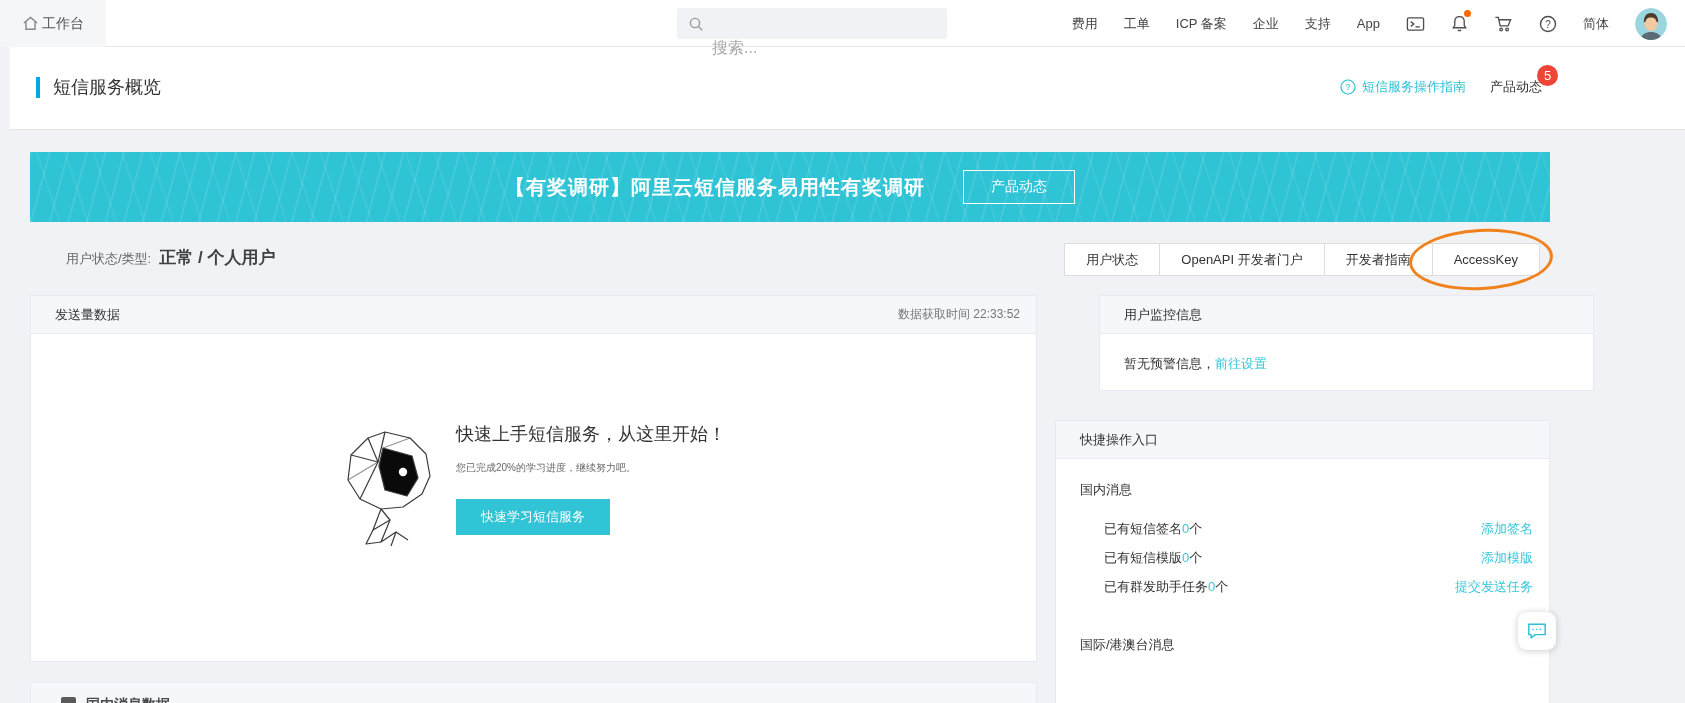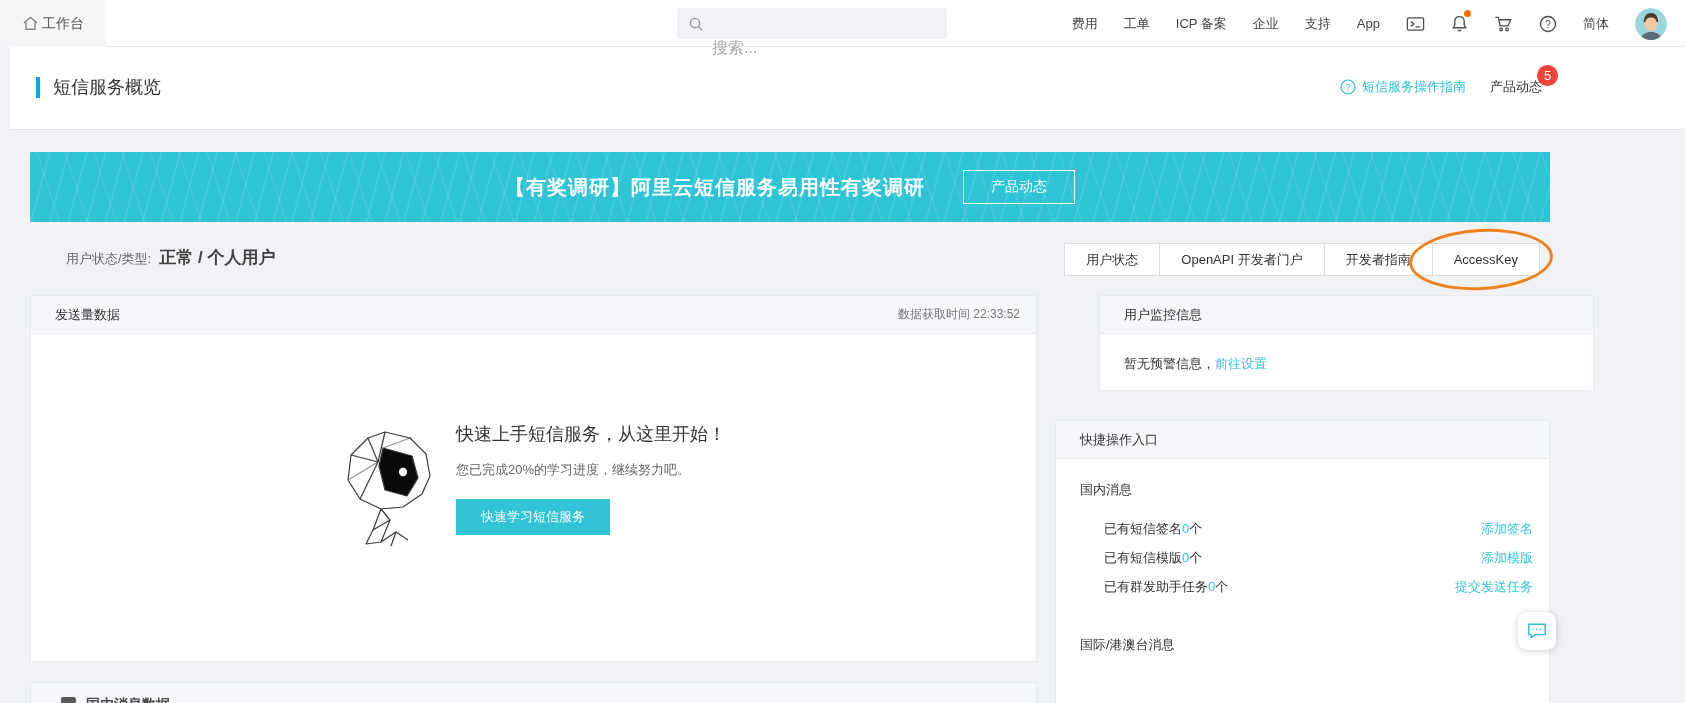--- a/index.html
+++ b/index.html
@@ -67,21 +67,21 @@
 
   
   .card { position:absolute; background:#fff; border:1px solid #e7eaf0; }
   .card-h { height:38px; background:#f6f7fa; border-bottom:1px solid #e7eaf0;
     display:flex; align-items:center; justify-content:space-between;
     padding:0 16px 0 24px; font-size:13px; color:#333; }
   .send-card { left:30px; top:295px; width:1007px; height:367px; }
   .fetch-time { color:#777; font-size:12px; }
   .robot { position:absolute; left:306px; top:132px; width:102px; height:120px; }
   .headline { position:absolute; left:425px; top:126px; font-size:18px; color:#333; }
-  .subtext  { position:absolute; left:425px; top:165px; font-size:13px; color:#666; }
+  .subtext  { position:absolute; left:425px; top:165px; font-size:10px; color:#666; }
   .cta { position:absolute; left:425px; top:203px; height:36px; padding:0 25px;
     background:#31c4d6; color:#fff; border:none; font-size:13px; cursor:pointer; font-family:inherit; }
 
   .monitor-card { left:1099px; top:295px; width:495px; height:96px; }
   .monitor-body { padding:21px 24px; font-size:13px; color:#333; }
   .teal-link { color:#36c6d9; cursor:pointer; }
   .count { color:#36c6d9; }
 
   .quick-card { left:1055px; top:420px; width:495px; height:300px; }
   .qc-body { padding:22px 16px 0 24px; font-size:13px; color:#333; }

